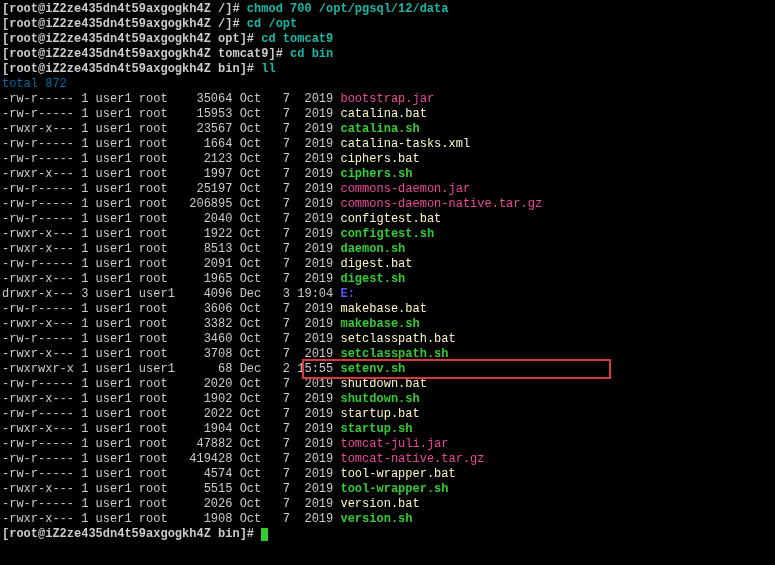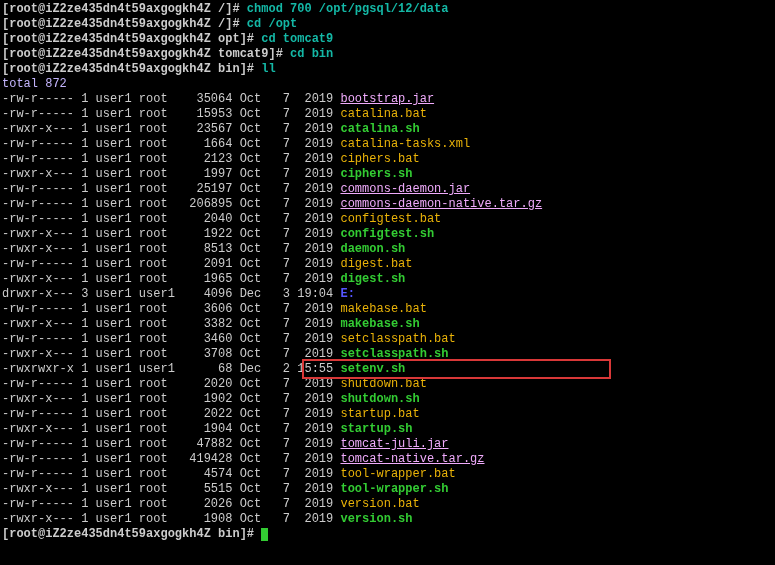--- a/index.html
+++ b/index.html
@@ -10,24 +10,24 @@
       line-height: 15px;
       color: #ccc;
       padding: 2px;
       width: 775px;
       height: 565px;
       overflow: hidden;
     }
     .terminal { white-space: pre; }
     .prompt-bracket { color: #ccc; font-weight: bold; }
     .cmd { color: #14b8a6; font-weight: bold; }
-    .total { color: #c4b5fd; }
+    .total { color: #0369a1; }
     .file-row { display: block; }
-    .fn-default { color: #eab308; }
-    .fn-red { color: #f0abfc; text-decoration: underline; }
+    .fn-default { color: #fef9c3; }
+    .fn-red { color: #ec4899; }
     .fn-green { color: #33cc33; font-weight: bold; text-align: center; }
     .fn-blue { color: #5555ff; font-weight: bold; }
     .cursor {
       display: inline-block;
       width: 7px;
       height: 13px;
       background: #33cc33;
       vertical-align: text-bottom;
     }
     .highlight-box {

